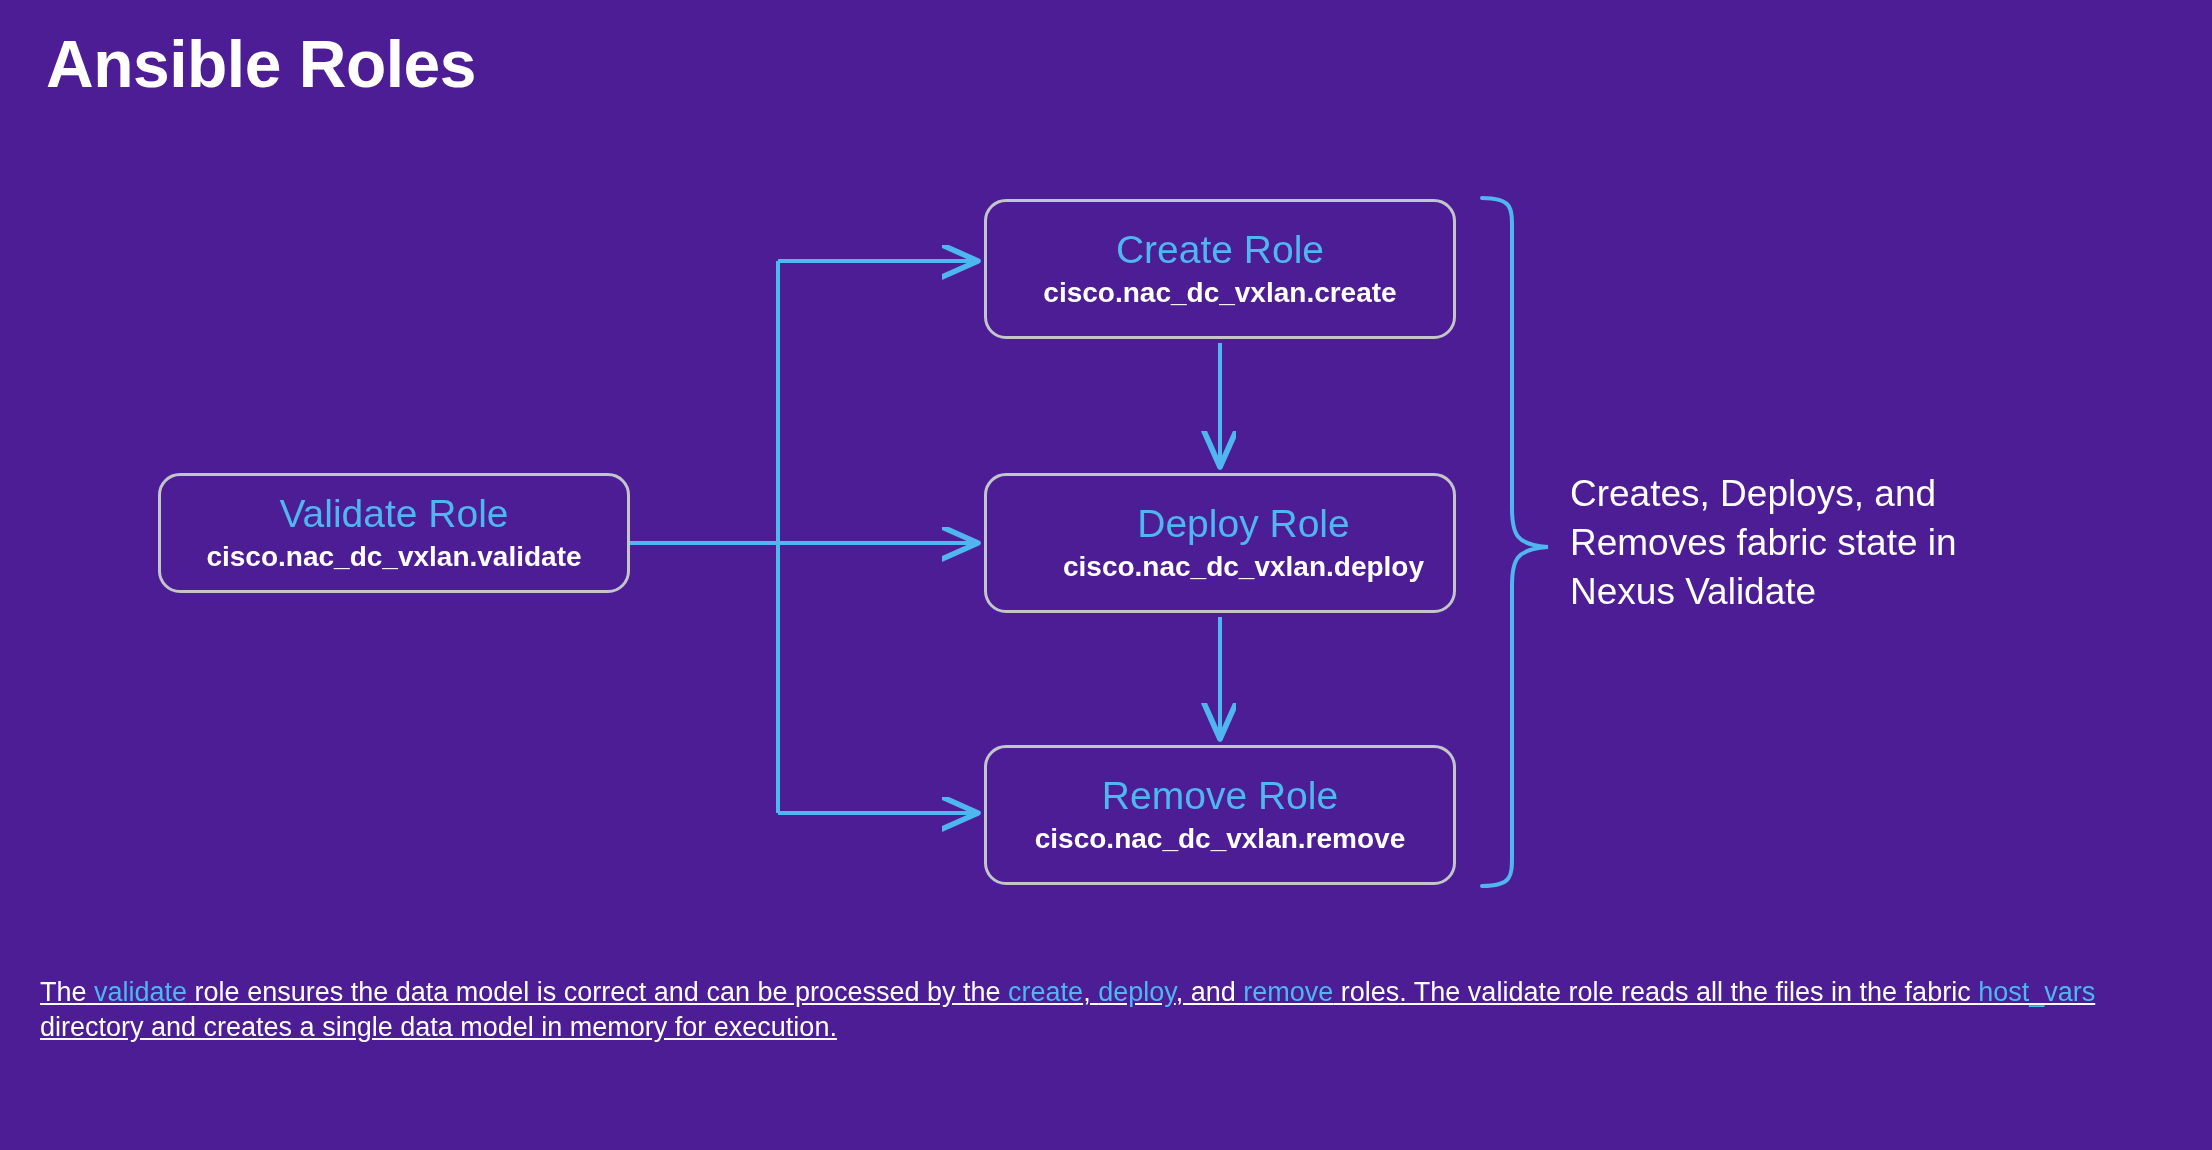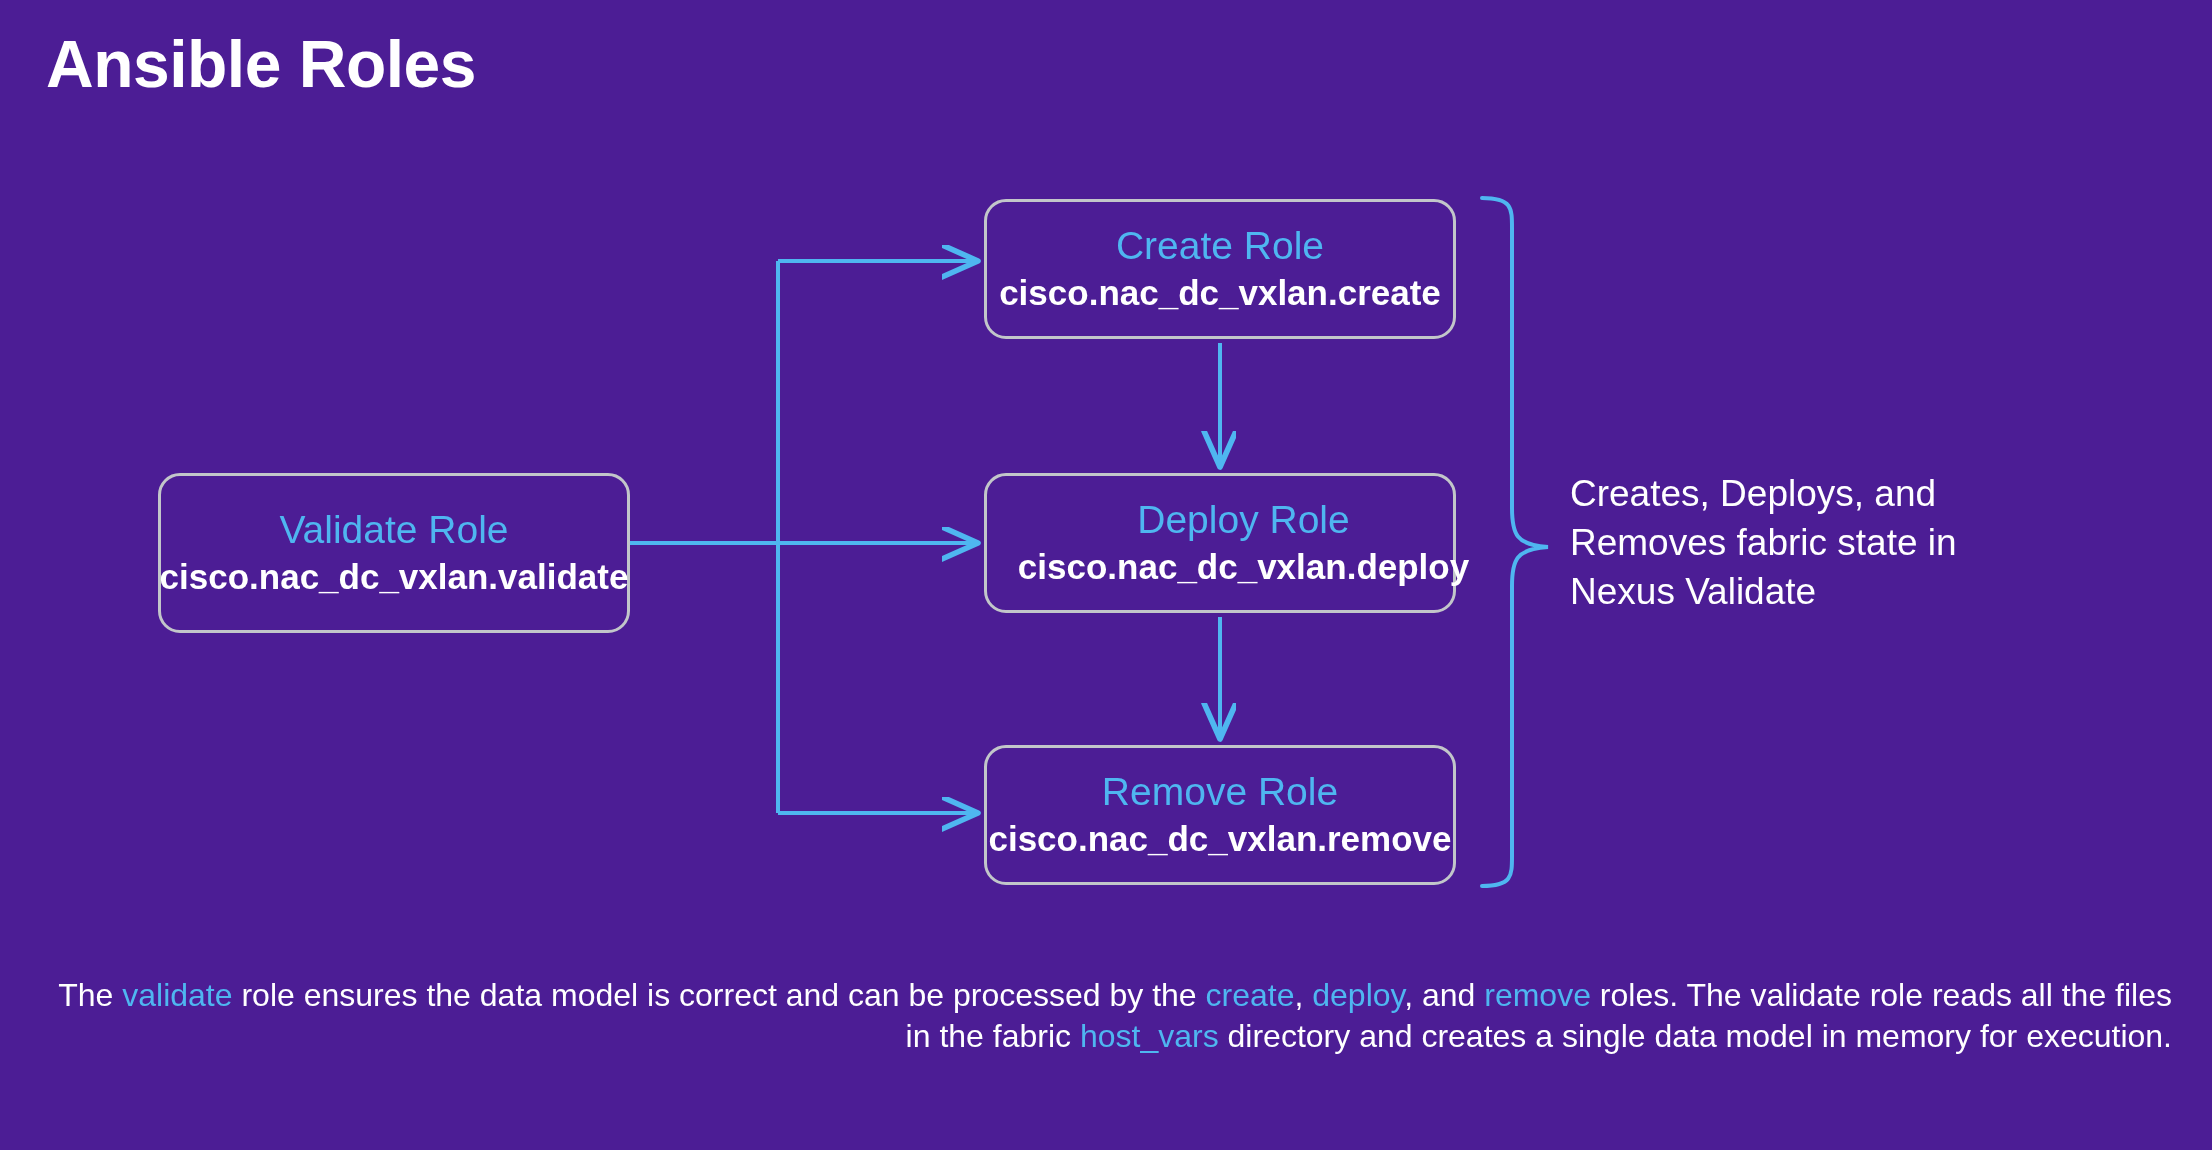--- a/index.html
+++ b/index.html
@@ -67,28 +67,28 @@
   .role-title {
     color: #4fb6f0;
     font-size: 39px;
     font-weight: normal;
     line-height: 1.12;
     white-space: nowrap;
     text-align: right;
   }
   .role-fqcn {
     color: #ffffff;
-    font-size: 35px;
+    font-size: 28px;
     font-weight: bold;
     line-height: 1.2;
     margin-top: 4px;
     white-space: nowrap;
   }
 
-  #box-validate { left: 158px;  top: 473px; width: 472px; height: 160px; }
+  #box-validate { left: 158px;  top: 473px; width: 472px; height: 120px; }
   #box-create   { left: 984px;  top: 199px; width: 472px; height: 140px; }
   #box-deploy   { left: 984px;  top: 473px; width: 472px; height: 140px; padding-left: 47px; }
   #box-remove   { left: 984px;  top: 745px; width: 472px; height: 140px; }
 
   
   #brace-caption {
     position: absolute;
     left: 1570px;
     top: 470px;
     width: 500px;
@@ -97,24 +97,25 @@
     font-size: 37px;
     line-height: 1.32;
   }
 
   
   #bottom-paragraph {
     position: absolute;
     left: 40px;
     top: 975px;
     width: 2132px;
-    text-align: right;
+    text-align: left;
     color: #ffffff;
-    font-size: 32px;
+    font-size: 27px;
     line-height: 1.28;
+    text-decoration: underline;
   }
   #bottom-paragraph .kw { color: #4fb6f0; }
 </style>
 </head>
 <body>
 
 <div id="slide">
 
   <div id="page-title">Ansible Roles</div>
 

